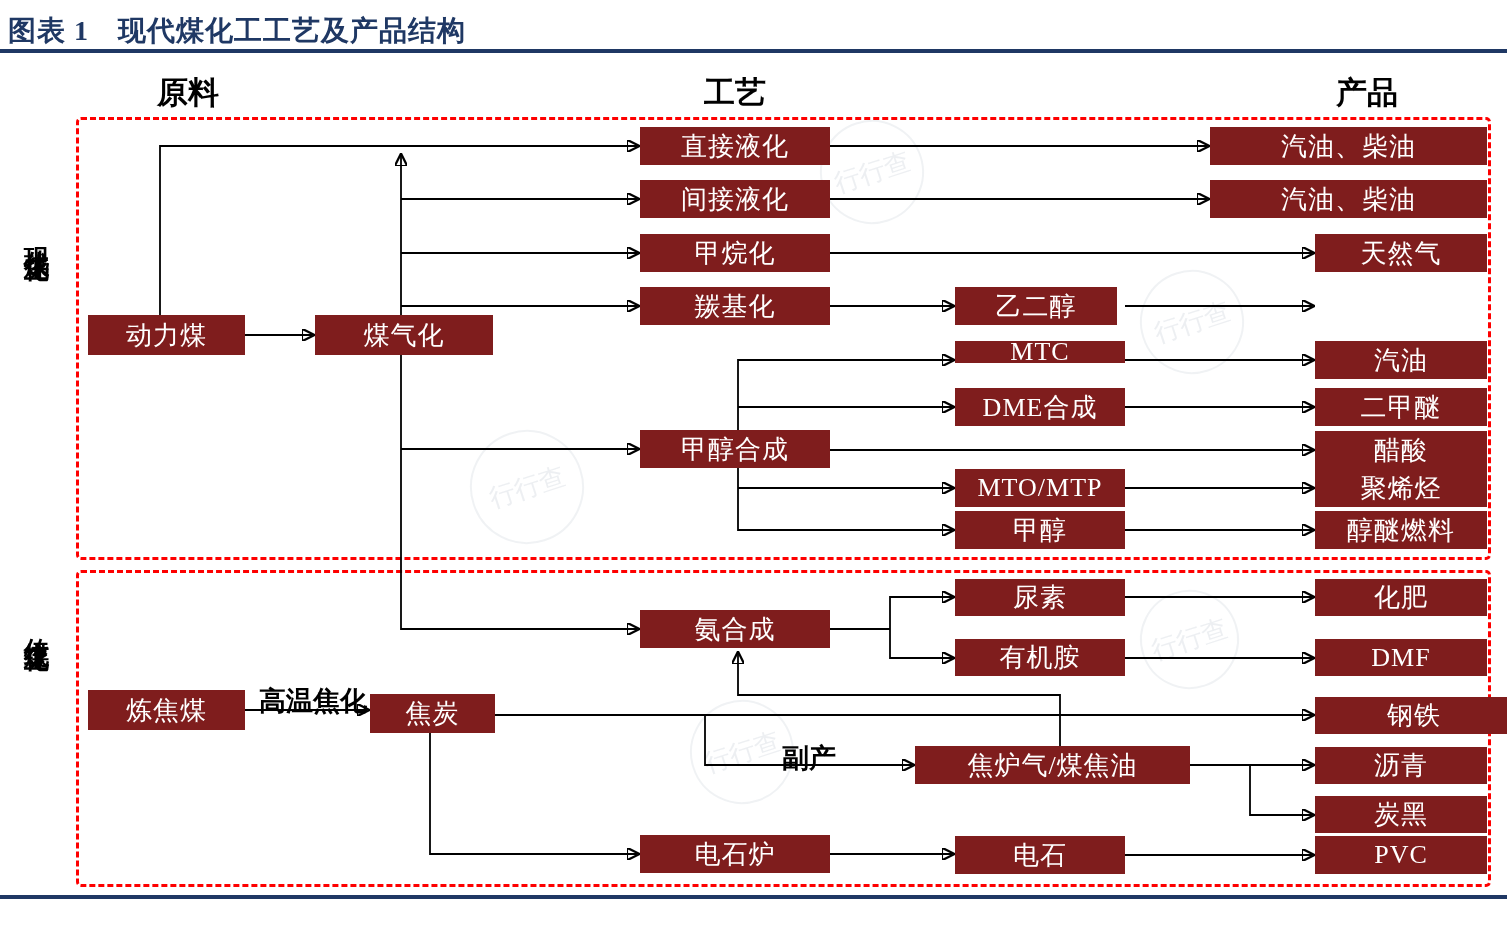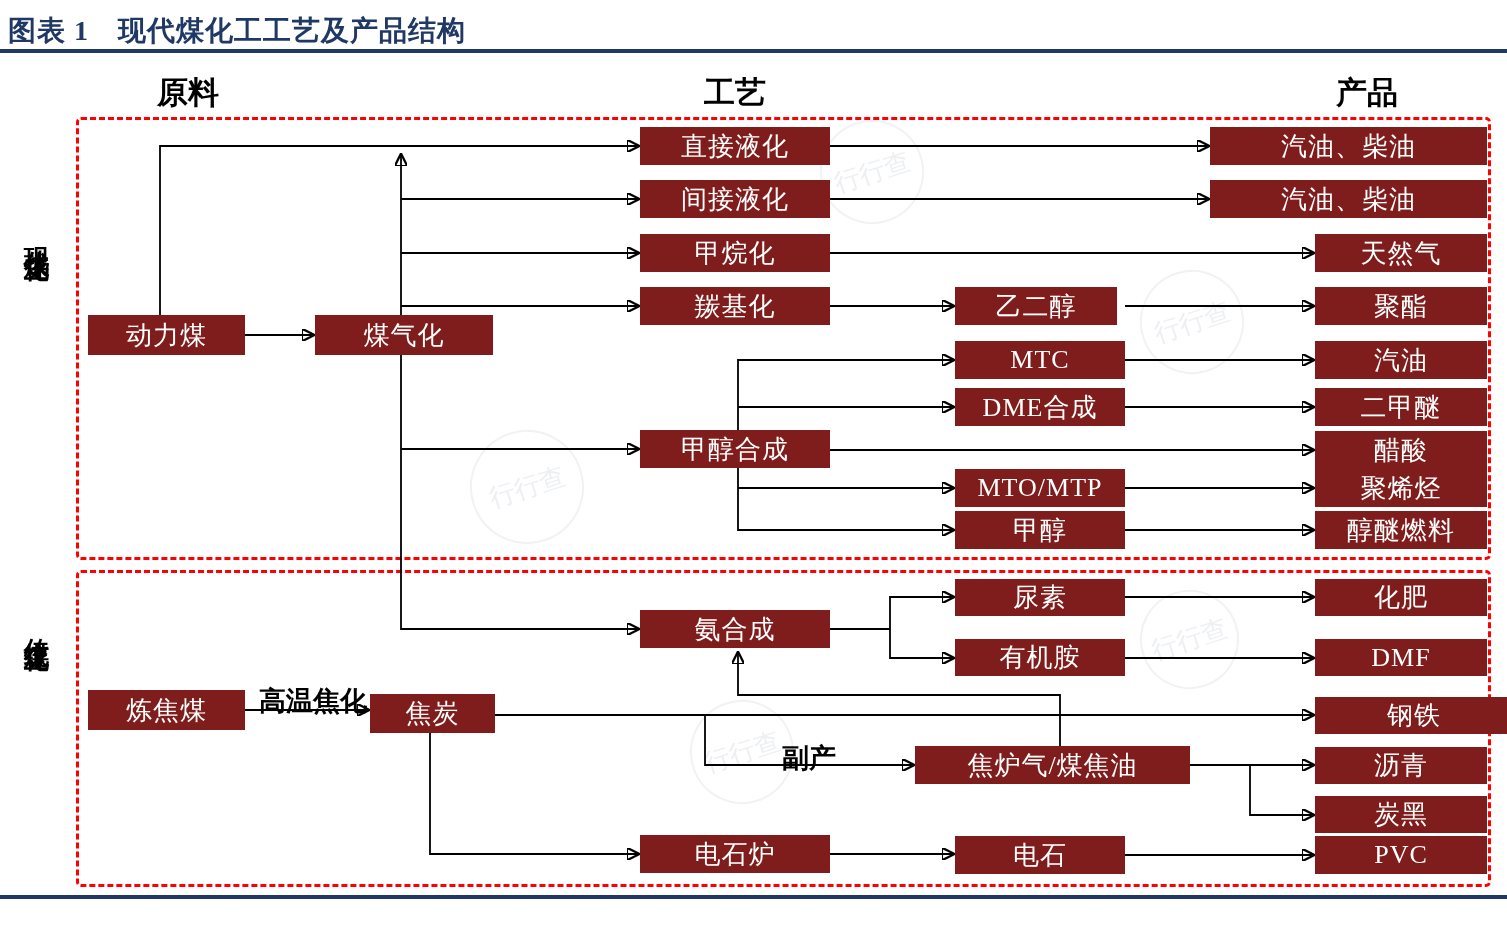--- a/index.html
+++ b/index.html
@@ -104,33 +104,32 @@
 
   <div class="node" style="left:640px;top:127px;width:190px;height:38px">直接液化</div>
   <div class="node" style="left:640px;top:180px;width:190px;height:38px">间接液化</div>
   <div class="node" style="left:640px;top:234px;width:190px;height:38px">甲烷化</div>
   <div class="node" style="left:640px;top:287px;width:190px;height:38px">羰基化</div>
   <div class="node" style="left:640px;top:430px;width:190px;height:38px">甲醇合成</div>
   <div class="node" style="left:640px;top:610px;width:190px;height:38px">氨合成</div>
   <div class="node" style="left:640px;top:835px;width:190px;height:38px">电石炉</div>
 
   <div class="node" style="left:955px;top:287px;width:162px;height:38px">乙二醇</div>
-  <div class="node" style="left:955px;top:341px;width:170px;height:38px">MTC</div>
+  <div class="node" style="left:955px;top:341px;width:170px;height:22px">MTC</div>
   <div class="node" style="left:955px;top:388px;width:170px;height:38px">DME合成</div>
   <div class="node" style="left:955px;top:469px;width:170px;height:38px">MTO/MTP</div>
   <div class="node" style="left:955px;top:511px;width:170px;height:38px">甲醇</div>
   <div class="node" style="left:955px;top:579px;width:170px;height:37px">尿素</div>
   <div class="node" style="left:955px;top:639px;width:170px;height:37px">有机胺</div>
   <div class="node" style="left:915px;top:746px;width:275px;height:38px">焦炉气/煤焦油</div>
   <div class="node" style="left:955px;top:836px;width:170px;height:38px">电石</div>
 
   <div class="node" style="left:1210px;top:127px;width:277px;height:38px">汽油、柴油</div>
   <div class="node" style="left:1210px;top:180px;width:277px;height:38px">汽油、柴油</div>
   <div class="node" style="left:1315px;top:234px;width:172px;height:38px">天然气</div>
-  <div class="node" style="left:1315px;top:287px;width:172px;height:38px">聚酯</div>
   <div class="node" style="left:1315px;top:341px;width:172px;height:38px">汽油</div>
   <div class="node" style="left:1315px;top:388px;width:172px;height:38px">二甲醚</div>
   <div class="node" style="left:1315px;top:431px;width:172px;height:38px">醋酸</div>
   <div class="node" style="left:1315px;top:469px;width:172px;height:38px">聚烯烃</div>
   <div class="node" style="left:1315px;top:511px;width:172px;height:38px">醇醚燃料</div>
   <div class="node" style="left:1315px;top:579px;width:172px;height:37px">化肥</div>
   <div class="node" style="left:1315px;top:639px;width:172px;height:37px">DMF</div>
   <div class="node" style="left:1315px;top:697px;width:198px;height:37px">钢铁</div>
   <div class="node" style="left:1315px;top:747px;width:172px;height:37px">沥青</div>
   <div class="node" style="left:1315px;top:796px;width:172px;height:37px">炭黑</div>

